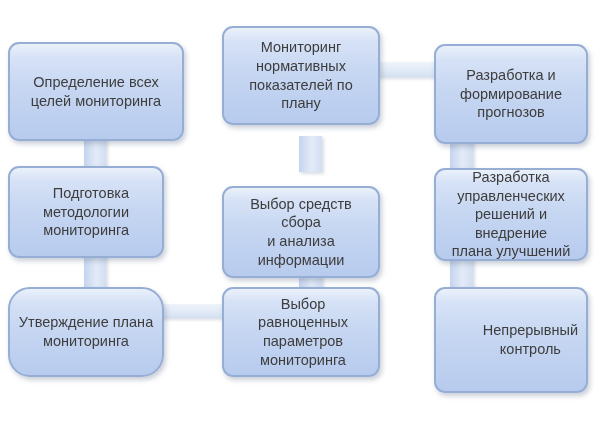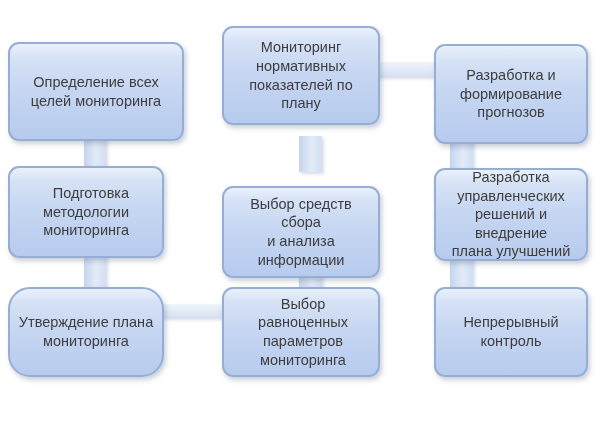--- a/index.html
+++ b/index.html
@@ -50,21 +50,21 @@
 
   
   #n-define-goals            { left: 8px;   top: 42px;  width: 176px; height: 99px; }
   #n-prepare-methodology     { left: 8px;   top: 166px; width: 156px; height: 92px; text-align: right; }
   #n-approve-plan            { left: 8px;   top: 287px; width: 156px; height: 90px; border-radius: 22px; }
   #n-monitor-indicators      { left: 222px; top: 26px;  width: 158px; height: 99px; }
   #n-select-collection-tools { left: 222px; top: 166px; width: 158px; height: 92px; margin-top: 20px; }
   #n-select-equivalent-params{ left: 222px; top: 287px; width: 158px; height: 90px; padding-left: 12px; }
   #n-analytics-forecasts     { left: 434px; top: 44px;  width: 154px; height: 100px; }
   #n-develop-decisions       { left: 434px; top: 168px; width: 154px; height: 93px; }
-  #n-continuous-control      { left: 434px; top: 287px; width: 154px; height: 90px; }
+  #n-continuous-control      { left: 434px; top: 287px; width: 154px; height: 106px; justify-content: flex-end; }
 
   #c-left-1   { left: 84px;  top: 136px; width: 22px; height: 36px; }
   #c-left-2   { left: 84px;  top: 252px; width: 22px; height: 41px; }
   #c-mid-1    { left: 299px; top: 136px; width: 23px; height: 36px; }
   #c-mid-2    { left: 299px; top: 252px; width: 23px; height: 41px; }
   #c-right-1  { left: 450px; top: 140px; width: 23px; height: 34px; }
   #c-right-2  { left: 450px; top: 255px; width: 23px; height: 38px; }
   #c-h-top    { left: 376px; top: 62px;  width: 62px; height: 15px; }
   #c-h-bottom { left: 160px; top: 304px; width: 66px; height: 14px; }
 </style>

